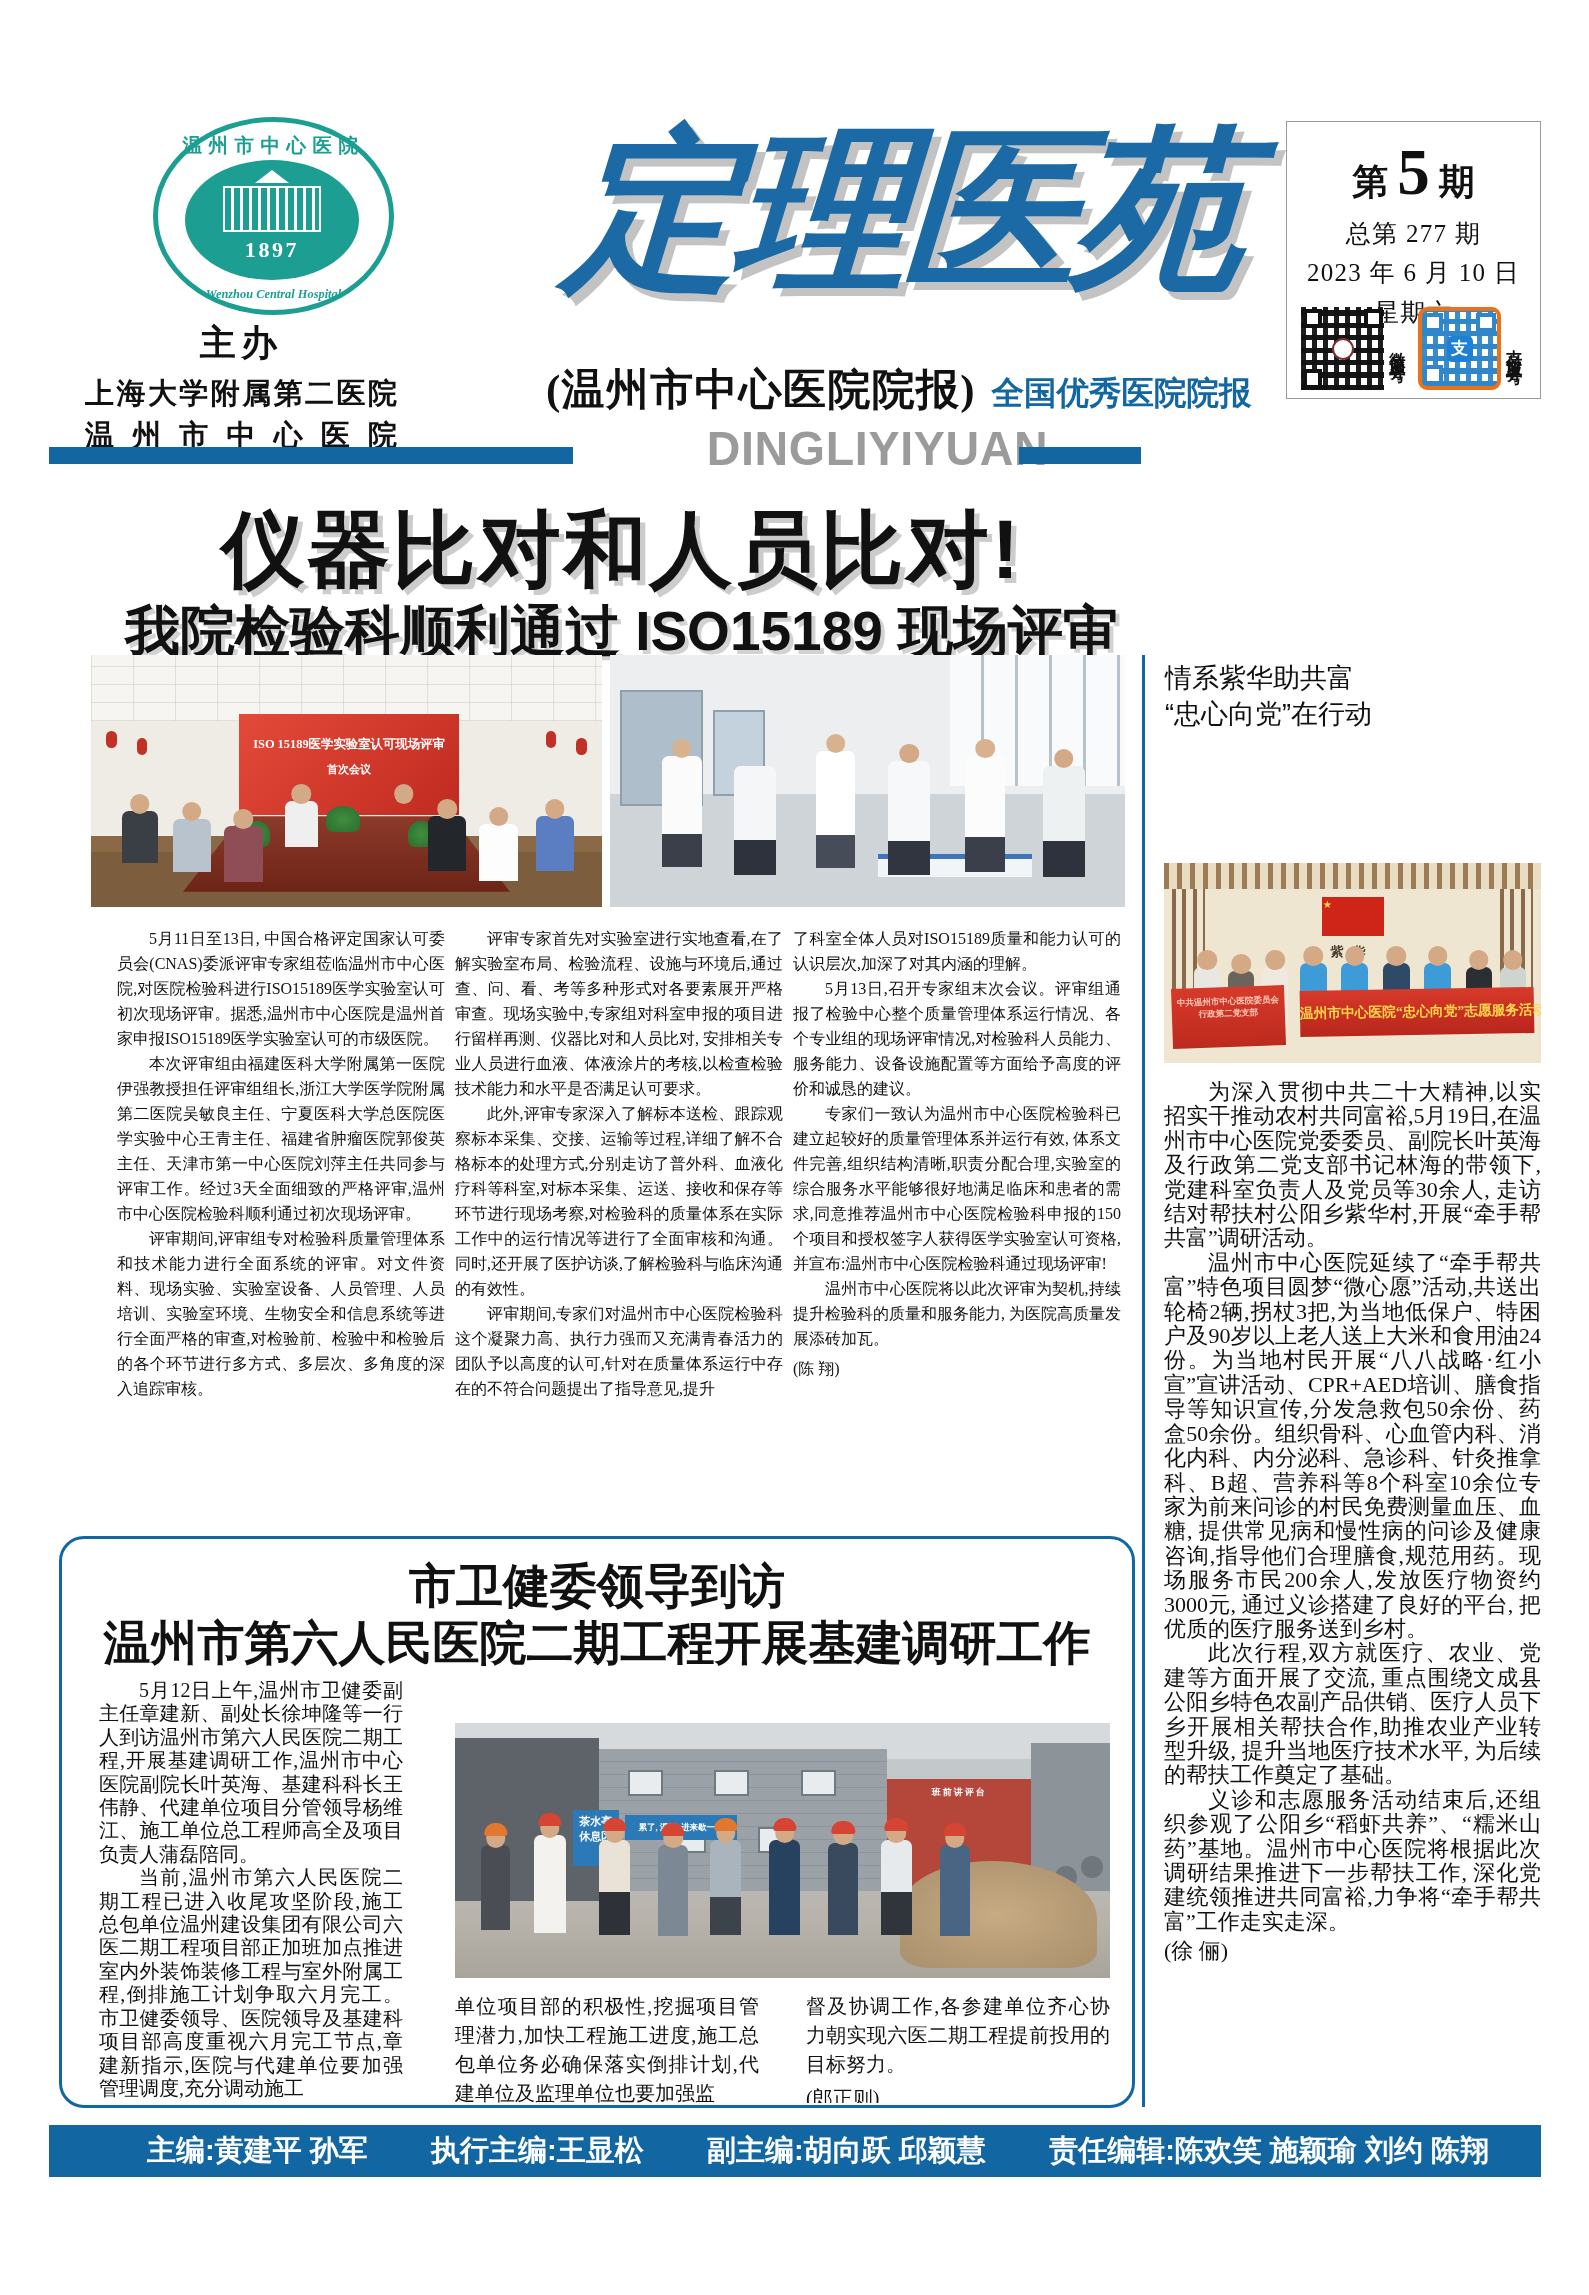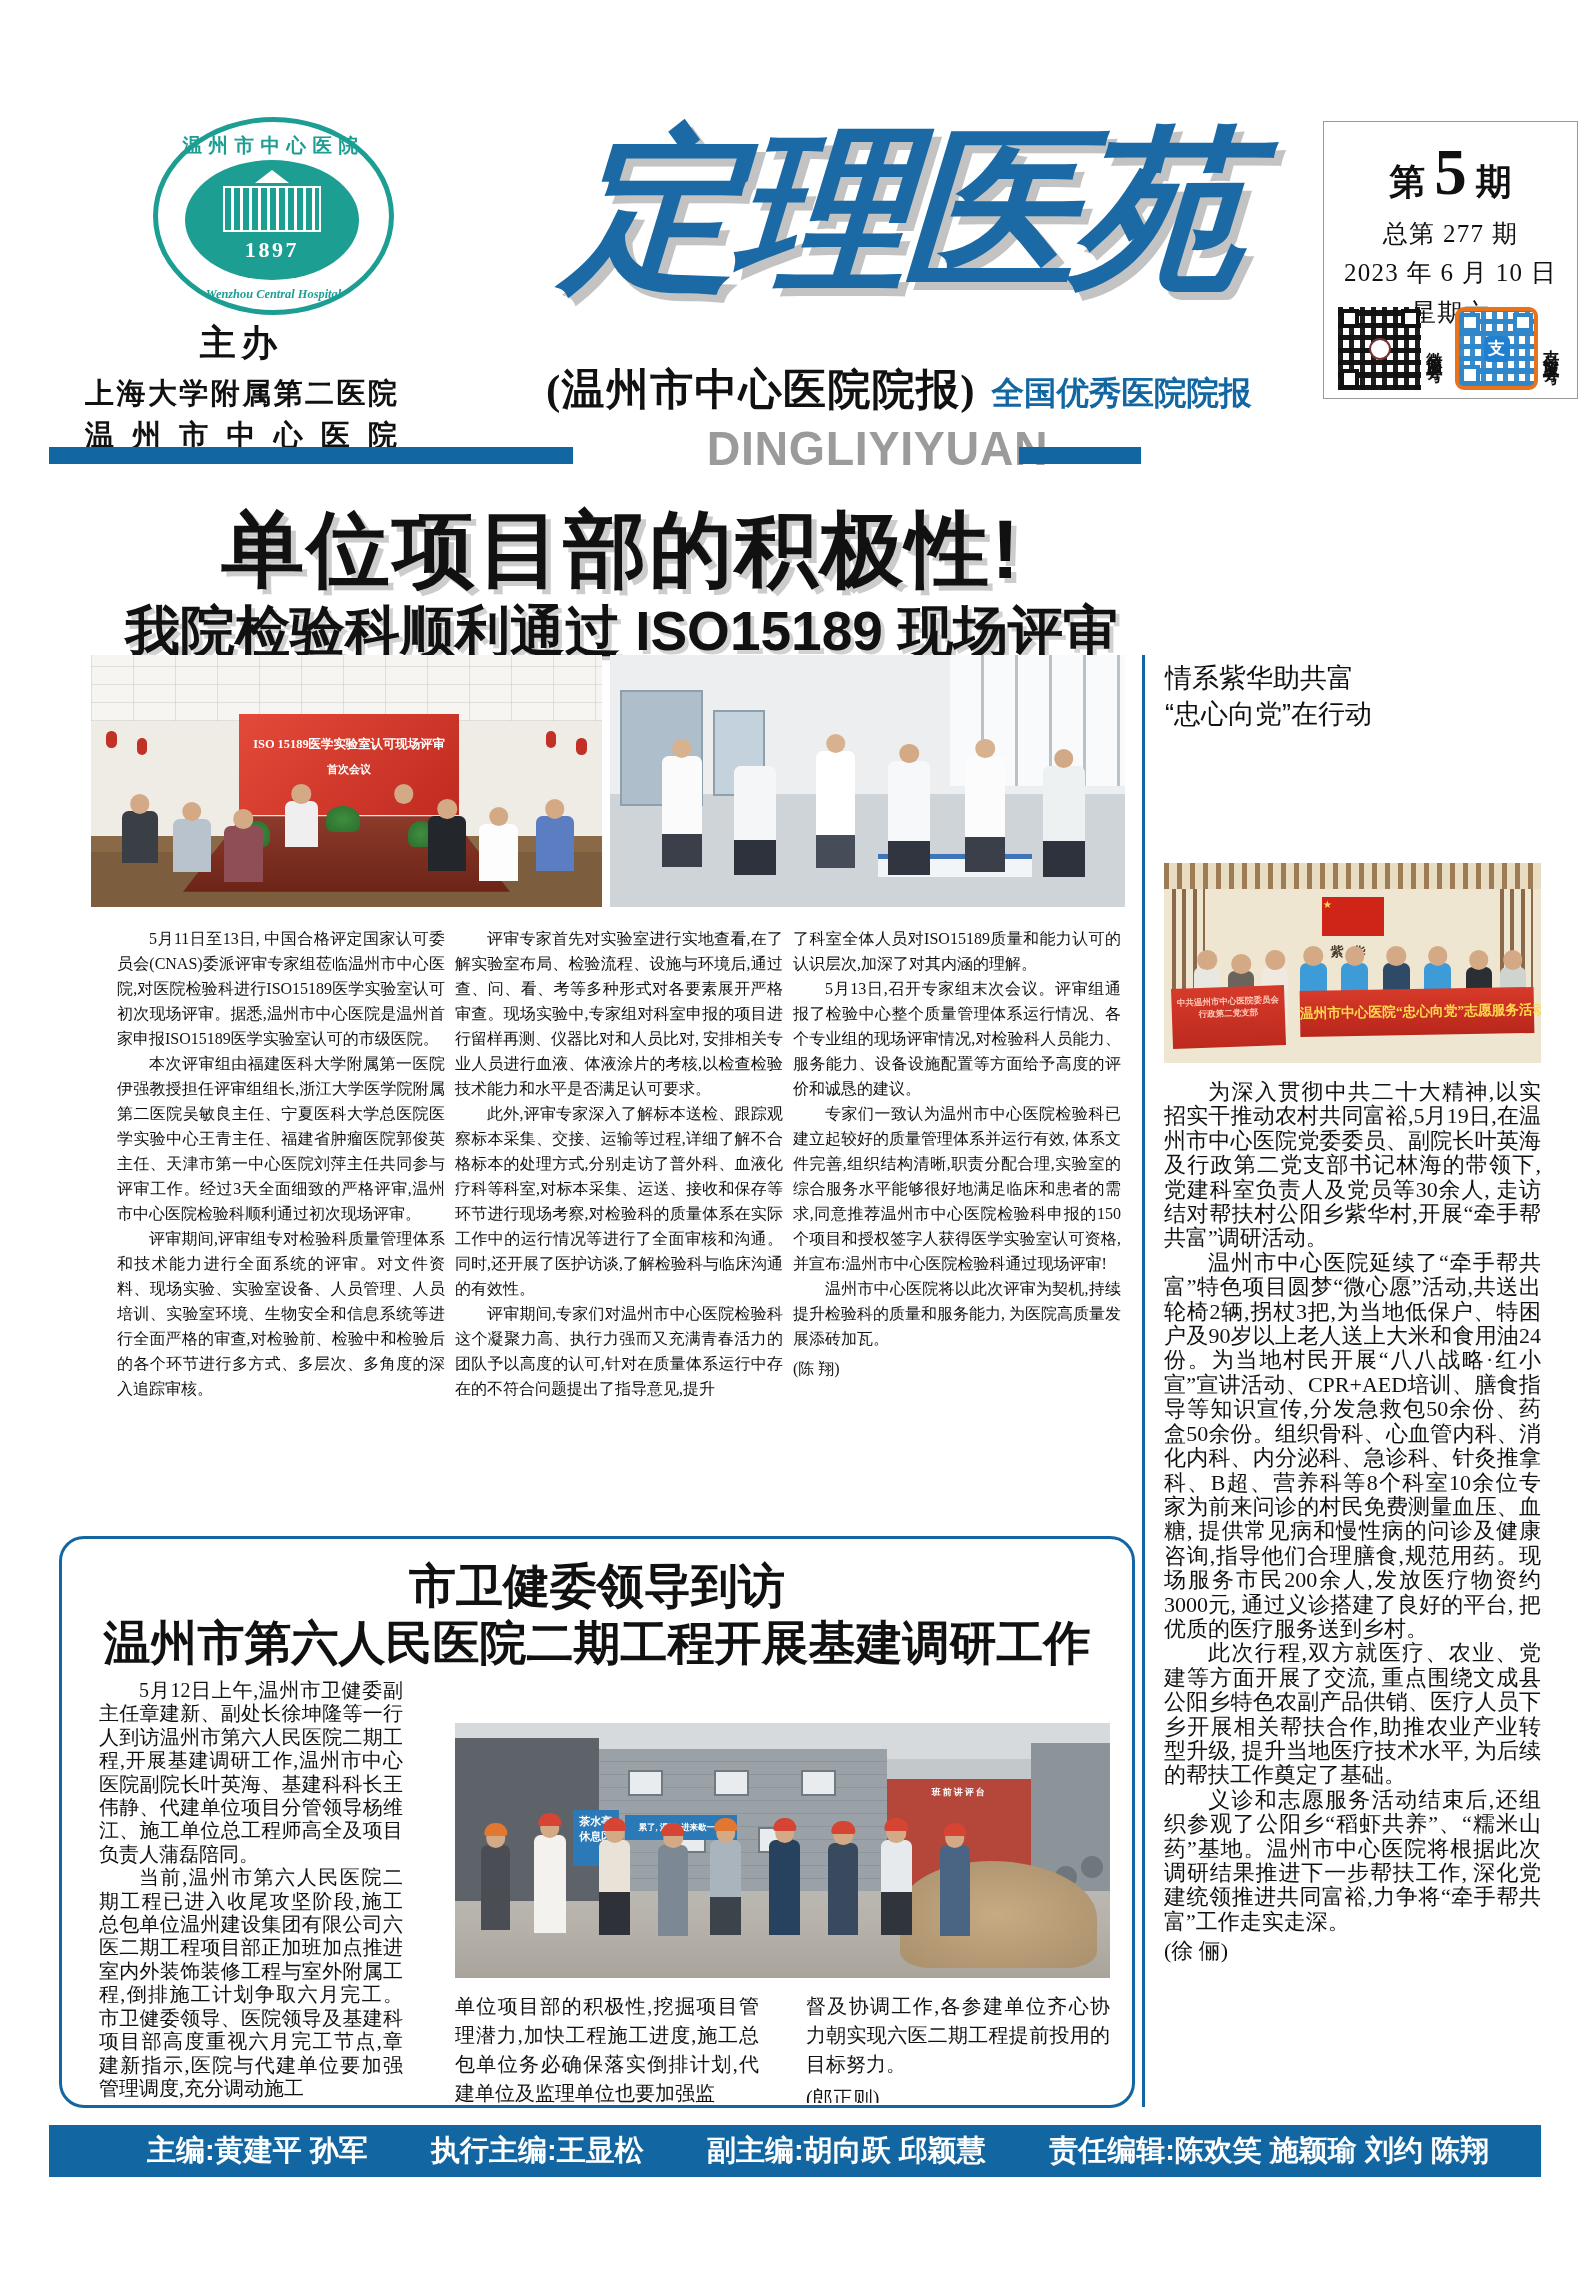--- a/index.html
+++ b/index.html
@@ -31,21 +31,21 @@
   .mast-sub { left:546px; top:361px; width:728px; display:flex; align-items:baseline; justify-content:flex-start; gap:15.6px; white-space:nowrap; }
   .mast-sub .paper-name { font-size:43px; font-weight:900; letter-spacing:1.3px; }
   .mast-sub .honor { font-size:32.5px; font-weight:700; color:#1266a2; }
   .mast-pinyin { left:650px; top:420px; width:455px; text-align:center; color:#9b9b9b;
     font-weight:800; font-size:49px; letter-spacing:0.7px; transform:scaleX(0.95); white-space:nowrap; }
   .blue-bar { background:#1266a2; height:17px; top:447px; }
   .bar-seg1 { left:49px; width:524px; }
   .bar-seg2 { left:1019px; width:122px; }
 
   
-  .issue-box { left:1286px; top:121px; width:255px; height:278px; border:1.3px solid #9a9a9a; background:#fff; text-align:center;margin-left:37px; }
+  .issue-box { left:1286px; top:121px; width:255px; height:278px; border:1.3px solid #9a9a9a; background:#fff; text-align:center; }
   .issue-no { margin-top:13px; font-weight:bold; }
   .issue-no .fix { font-size:36px; font-weight:900; }
   .issue-no .num { font-size:65px; font-weight:900; padding:0 6.5px; }
   .issue-line { font-size:25px; margin-top:6.5px; letter-spacing:1.3px; }
   .qr-row { position:absolute; left:0; right:0; bottom:7.8px; display:flex; justify-content:center; gap:9px; align-items:flex-end; }
   .qr-unit { display:flex; align-items:center; gap:2.6px; }
   .qr { position:relative; width:83px; height:83px; background:
       repeating-linear-gradient(90deg, rgba(17,17,17,.95) 0 5.2px, transparent 5.2px 11px),
       repeating-linear-gradient(0deg, #161616 0 5.2px, #ffffff 5.2px 12.4px); }
   .qr .f { position:absolute; width:19.5px; height:19.5px; border:4.6px solid #111; background:#fff; }
@@ -187,21 +187,21 @@
           <div class="f f1"></div>
           <div class="f f2"></div>
           <div class="f f3"></div>
           <div class="alipay-logo">支</div>
         </div>
         <div class="qr-cap hei">支付宝服务号</div>
       </div>
     </div>
   </div>
 
-  <div class="abs lead-head hei">单位项目部的积极性!</div>
+  <div class="abs lead-head hei">仪器比对和人员比对!</div>
   <div class="abs lead-subhead hei">我院检验科顺利通过 ISO15189 现场评审</div>
 
   <div class="abs photo ph-meeting">
     <div class="ceiling"></div>
     <div class="sconce" style="left:3%; top:30%;"></div>
     <div class="sconce" style="left:9%; top:33%;"></div>
     <div class="sconce" style="right:9%; top:30%;"></div>
     <div class="sconce" style="right:3%; top:33%;"></div>
     <div class="screen">
       <div class="s1">ISO 15189医学实验室认可现场评审</div>

